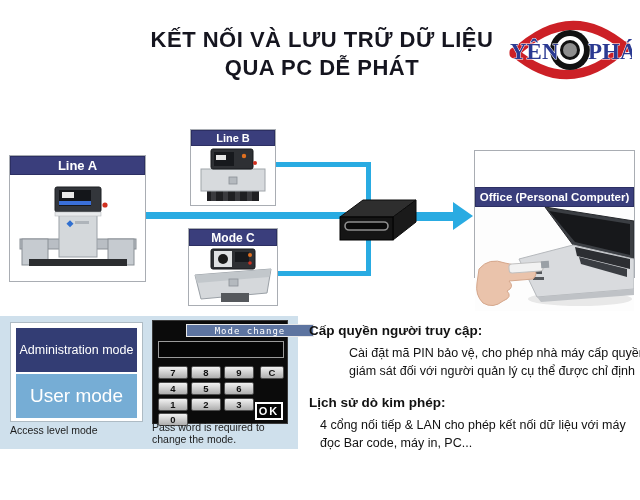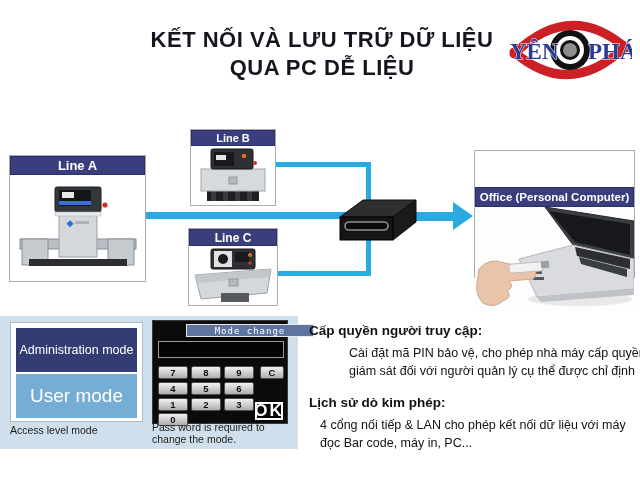--- a/index.html
+++ b/index.html
@@ -61,37 +61,37 @@
   .kp-bar { position:absolute; left:4px; top:3px; width:128px; height:13px; background:#5d74a0;
     border:1px solid #e8e8e8; color:#ffffff; font-family:"DejaVu Sans Mono", monospace;
     font-size:9px; display:flex; align-items:center; justify-content:center; letter-spacing:1px;margin-left:29px; }
   .kp-input { position:absolute; left:5px; top:20px; width:126px; height:17px;
     background:#050505; border:1px solid #9a9a9a; color:#fff; font-size:10px; }
   .key { position:absolute; width:30px; height:13px; background:linear-gradient(#f2f2f2,#aeaeae);
     border:1px solid #4d4d4d; border-radius:2px; color:#111;
     font-size:9.5px; font-weight:bold; display:flex; align-items:center; justify-content:center; }
   .key.kc { width:24px; }
   .key-ok { position:absolute; right:4px; bottom:3px; width:28px; height:18px; background:#050505;
-    border:2px solid #ffffff; color:#ffffff; font-size:17px; font-weight:bold;
+    border:2px solid #ffffff; color:#ffffff; font-size:11px; font-weight:bold;
     display:flex; align-items:center; justify-content:center; letter-spacing:2px; }
   .kp-note { position:absolute; left:152px; top:106px; width:144px; font-size:10.5px;
     line-height:11.5px; color:#1c1c1c; }
 
   
   .info-h { position:absolute; left:309px; font-size:13.5px; font-weight:bold; color:#111; }
   .info-p { position:absolute; left:320px; width:314px; font-size:12.5px; line-height:1.45; color:#111; }
 </style>
 </head>
 <body>
 
 <div class="stage">
 
   <div class="title-block">
     <div>KẾT NỐI VÀ  LƯU TRỮ DỮ LIỆU</div>
-    <div>QUA PC DỄ LIỆU</div>
+    <div>QUA PC DỄ PHÁT</div>
   </div>
 
   <svg class="logo" viewBox="0 0 124 84">
     <path d="M6,46 Q62,-8 118,40" fill="none" stroke="#cc2026" stroke-width="9" stroke-linecap="round"></path>
     <path d="M6,44 Q62,92 118,38" fill="none" stroke="#cc2026" stroke-width="9" stroke-linecap="round"></path>
     <circle cx="62" cy="42" r="20" fill="#111111"></circle>
     <circle cx="62" cy="42" r="12" fill="none" stroke="#ffffff" stroke-width="4"></circle>
     <circle cx="62" cy="42" r="7" fill="#8d8d8d"></circle>
     <text x="2" y="51" font-size="23" font-weight="bold" fill="#2b3a92" stroke="#ffffff" stroke-width="0.9" paint-order="stroke" font-family="Liberation Serif, serif">YÊN</text>
     <text x="80" y="51" font-size="23" font-weight="bold" fill="#2b3a92" stroke="#ffffff" stroke-width="0.9" paint-order="stroke" font-family="Liberation Serif, serif">PHÁT</text>
@@ -148,21 +148,21 @@
         <rect x="46" y="9" width="32" height="16" fill="#14161a"></rect>
         <rect x="46" y="20" width="32" height="4" fill="#3a6fd8"></rect>
         <rect x="49" y="11" width="12" height="6" fill="#e8e8e8"></rect>
         <circle cx="92" cy="24" r="2.6" fill="#d03020"></circle>
         <rect x="42" y="31" width="46" height="4" fill="#e8eaec" stroke="#b8bcc0" stroke-width="0.6"></rect>
       </svg>
     </div>
   </div>
 
   <div class="dbox box-c">
-    <div class="hdr">Line C</div>
+    <div class="hdr">Mode C</div>
     <div class="body">
       <svg width="84" height="56" viewBox="0 0 84 56">
         <polygon points="4,28 80,22 76,46 10,52" fill="#d5d8db" stroke="#9aa0a6" stroke-width="1"></polygon>
         <polygon points="4,28 80,22 78,30 6,36" fill="#c2c7cb"></polygon>
         <rect x="30" y="46" width="28" height="9" fill="#55585c"></rect>
         <rect x="20" y="2" width="44" height="20" rx="2" fill="#2e3034" stroke="#17191c" stroke-width="1"></rect>
         <rect x="23" y="4" width="18" height="16" fill="#dfe1e3"></rect>
         <circle cx="32" cy="12" r="5" fill="#1a1a1a"></circle>
         <rect x="44" y="5" width="14" height="10" fill="#17191d"></rect>
         <circle cx="59" cy="8" r="2" fill="#e07020"></circle>

